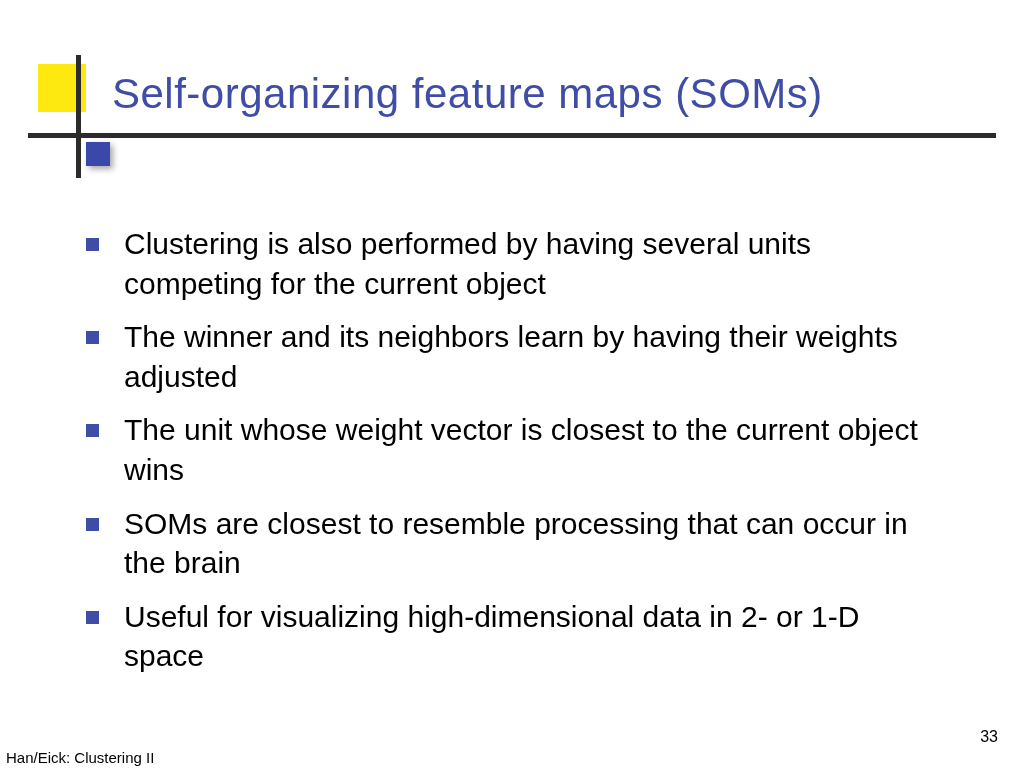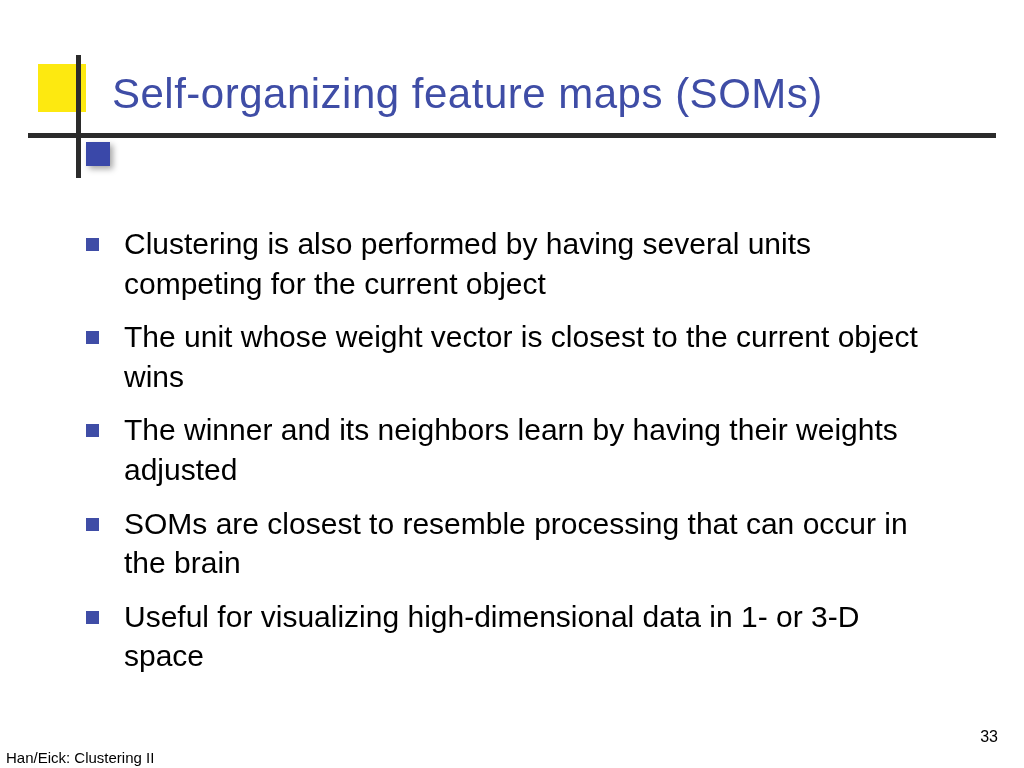--- a/index.html
+++ b/index.html
@@ -37,22 +37,22 @@
     <div class="blue-square"></div>
   </div>
   <div class="vline"></div>
   <div class="hline"></div>
 
   <div class="title">Self-organizing feature maps (SOMs)</div>
 
   <div class="body">
     <ul>
       <li>Clustering is also performed by having several units competing for the current object</li>
+      <li>The winner and its neighbors learn by having their weights adjusted</li>
       <li>The unit whose weight vector is closest to the current object wins</li>
-      <li>The winner and its neighbors learn by having their weights adjusted</li>
       <li>SOMs are closest to resemble processing that can occur in the brain</li>
-      <li>Useful for visualizing high-dimensional data in 1- or 3-D space</li>
+      <li>Useful for visualizing high-dimensional data in 2- or 1-D space</li>
     </ul>
   </div>
 
   <div class="footer-left">Han/Eick: Clustering II</div>
   <div class="page-number">33</div>
 </div>
 
 </body></html>

